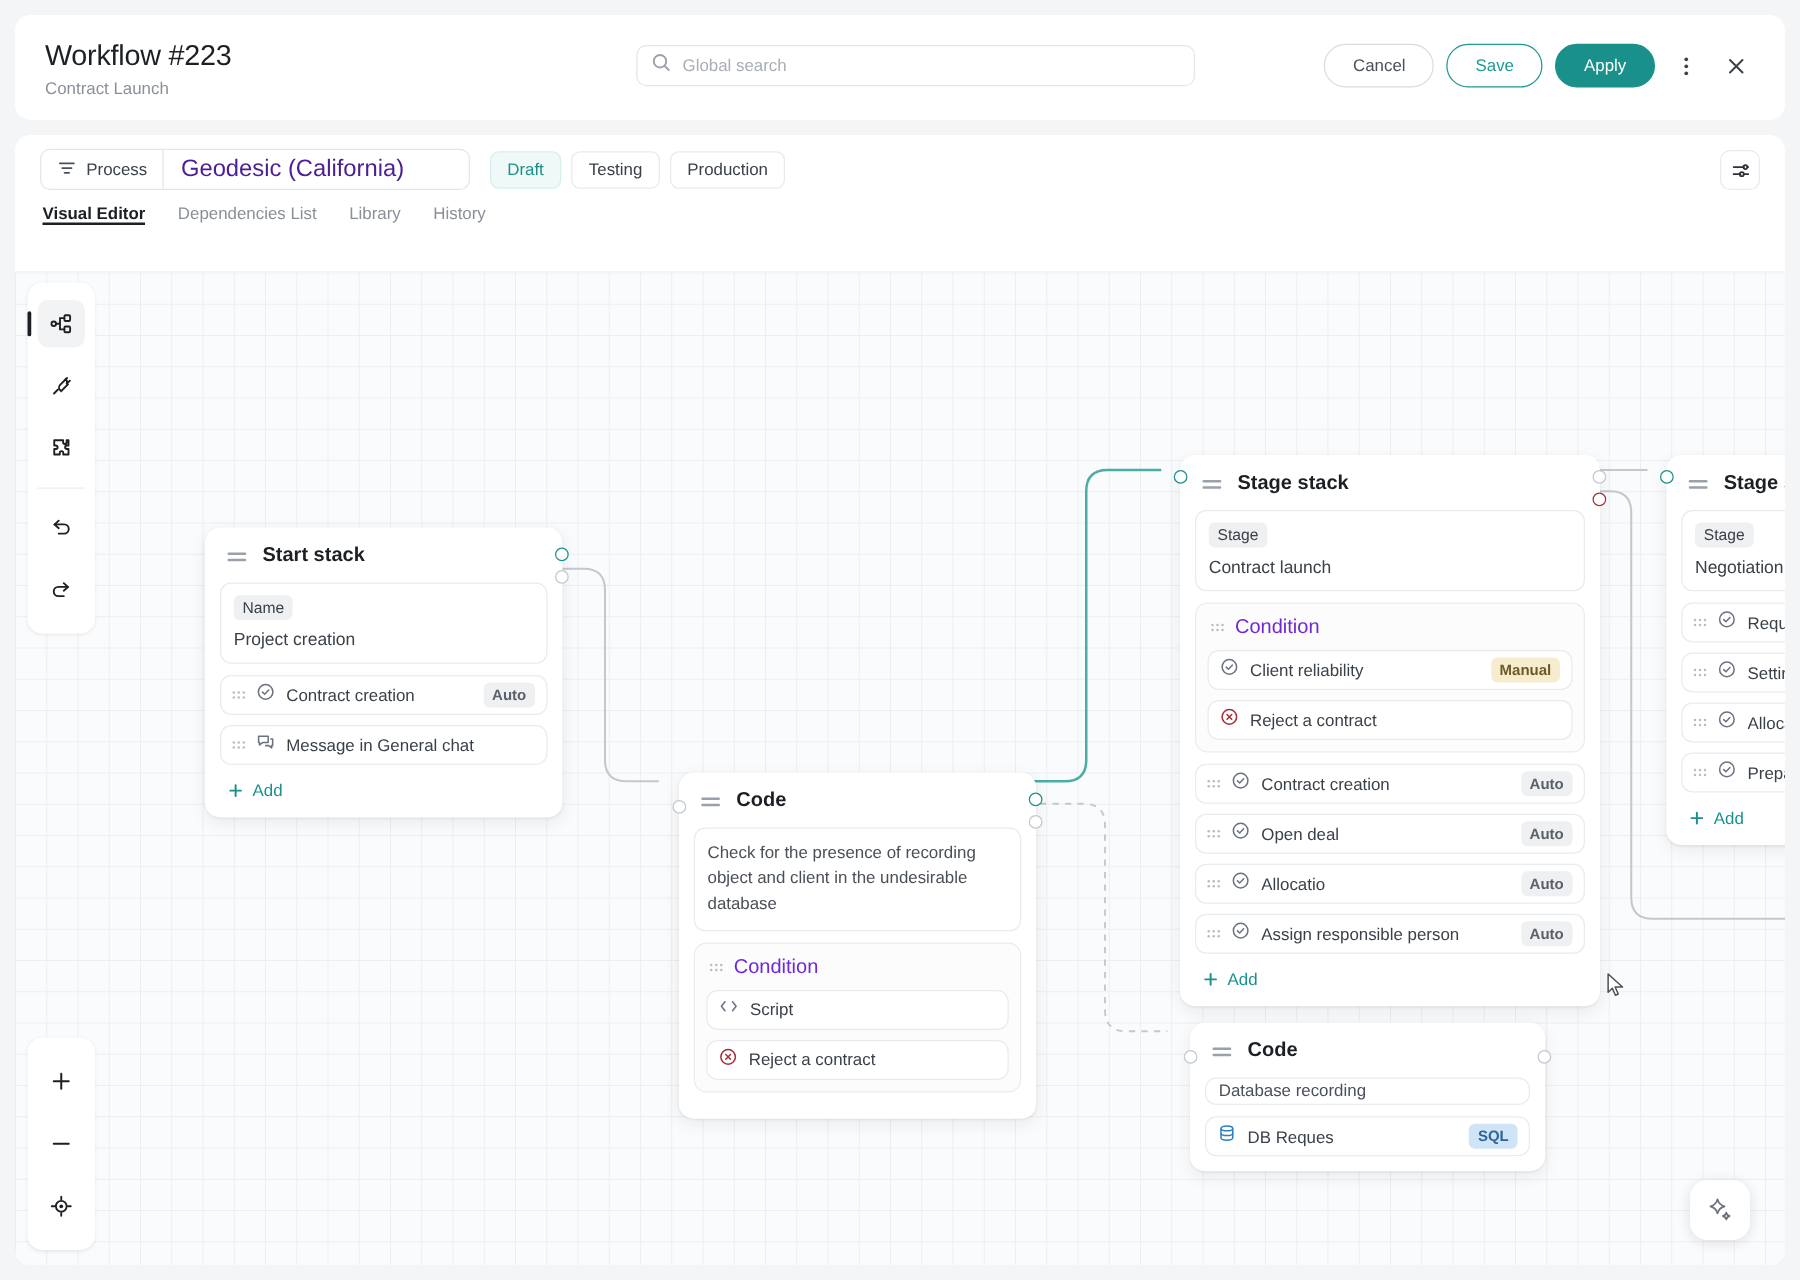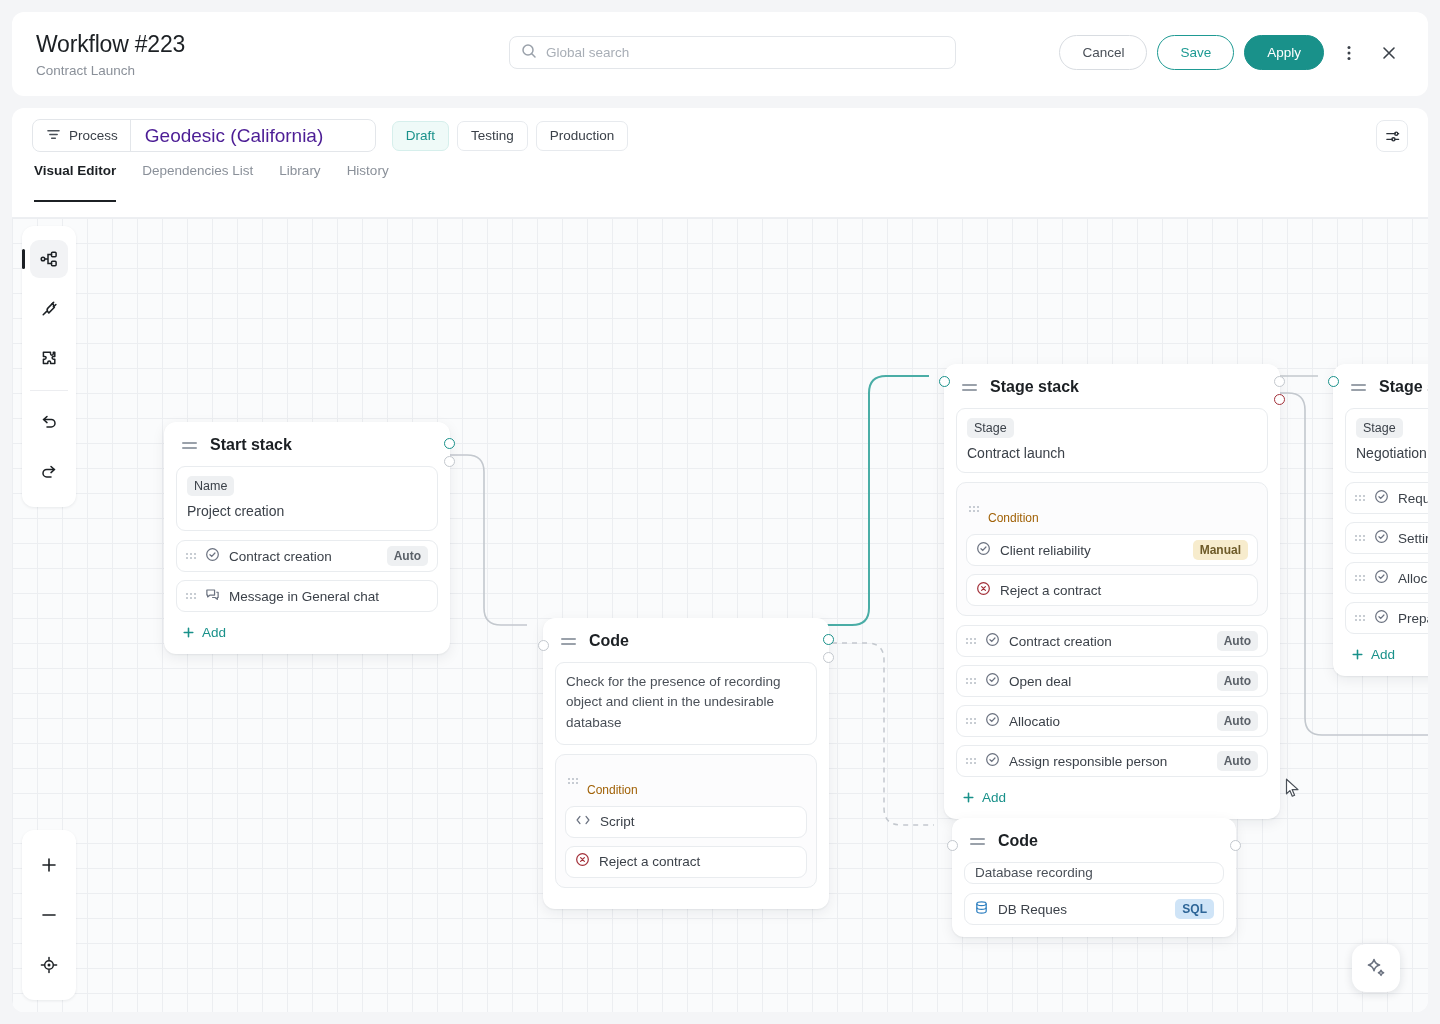--- a/index.html
+++ b/index.html
@@ -98,21 +98,21 @@
     border: 1px solid #e7eaee; background: #fff;
     display: flex; align-items: center; justify-content: center; cursor: pointer;
   }
 
   .tabs {
     display: flex; gap: 26px; padding: 0 22px;
     height: 44px; align-items: flex-start; position: relative;
   }
   .tab {
     font-size: 13.5px; color: #8a9099; cursor: pointer;
-    padding-bottom: 24px; position: relative;
+    padding-bottom: 2px; position: relative;
   }
   .tab.active { color: #1c2024; font-weight: 600; }
   .tab.active::after {
     content: ""; position: absolute; left: 0; right: 0; bottom: 0;
     height: 2px; background: #1c2024;
   }
   .tabs-rule {
     position: absolute; left: 0; right: 0; top: 109px; height: 1px; background: #edeff2;
   }
 
@@ -198,21 +198,21 @@
     background: #eef0f2; color: #5b6169; font-weight: bold;
   }
   .badge.manual { background: #f7eccd; color: #6d5a28; }
   .badge.sql { background: #cfe4f7; color: #2d6597; }
 
   .group {
     border: 1px solid #e9ecef; border-radius: 10px;
     padding: 9px; margin-bottom: 9px; background: #fcfcfd;
   }
   .group-head { display: flex; align-items: center; gap: 9px; padding: 1px 2px 9px 3px; }
-  .group-title { font-size: 12px; color: #a16207; margin-top: 18px; }
+  .group-title { font-size: 16px; color: #6d28d9; }
   .group .row:last-child { margin-bottom: 0; }
 
   .add {
     display: flex; align-items: center; gap: 7px;
     color: #19918a; font-size: 13.5px; cursor: pointer;
     padding: 5px 4px 2px 6px;
   }
 
   .port {
     position: absolute; width: 11px; height: 11px; border-radius: 50%;

